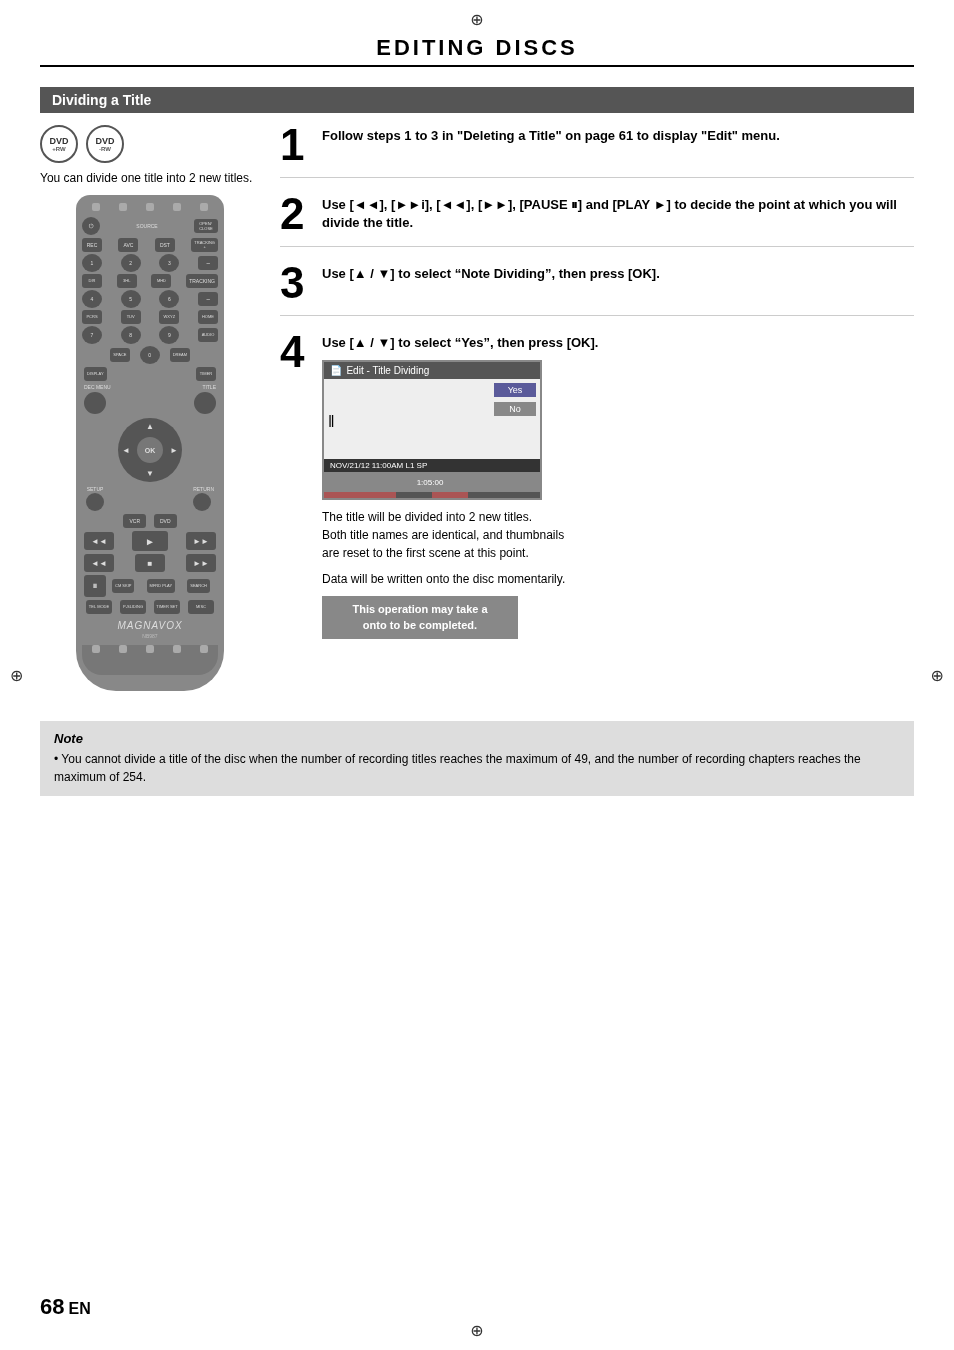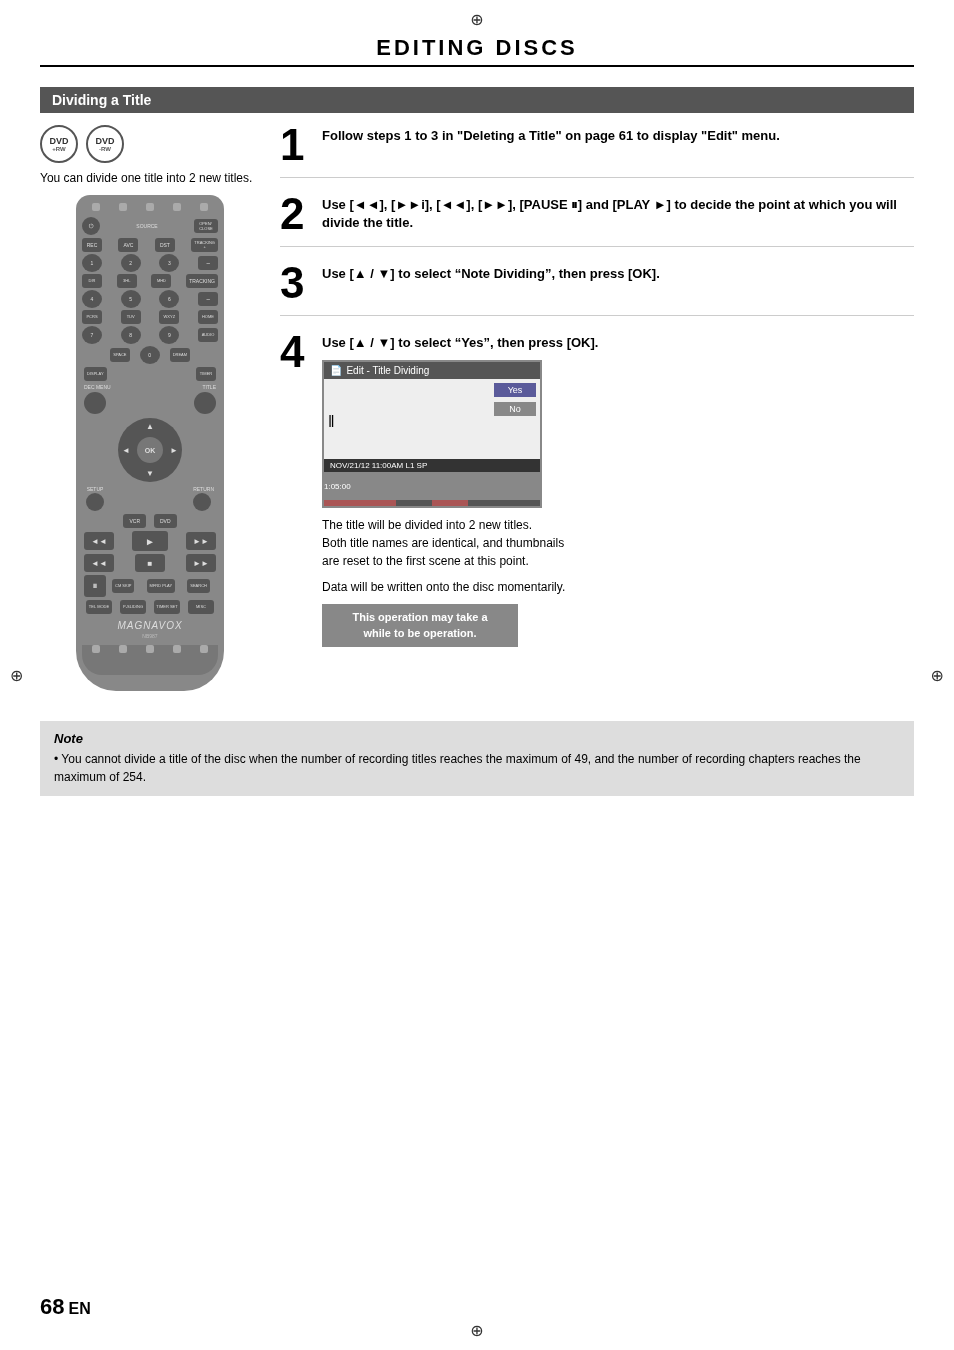--- a/index.html
+++ b/index.html
@@ -384,24 +384,24 @@
     .edit-dialog-footer {
       background: #333;
       color: #fff;
       font-size: 8px;
       padding: 2px 6px;
       display: flex;
       justify-content: space-between;
     }
     .edit-dialog-timebar {
       background: #888;
-      height: 28px;
-      display: flex;
-      align-items: center;
-      justify-content: flex-start;
+      height: 20px;
+      display: flex;
+      align-items: center;
+      justify-content: center;
       padding-right: 4px;
     }
     .timecode {
       font-size: 8px;
       color: #fff;
     }
     .progress-bar-area {
       display: flex;
       height: 6px;
     }
@@ -706,21 +706,21 @@
 
         <div class="after-step4">
           <div>The title will be divided into 2 new titles.</div>
           <div>Both title names are identical, and thumbnails</div>
           <div>are reset to the first scene at this point.</div>
           <div style="margin-top:8px;">Data will be written onto the disc momentarily.</div>
         </div>
 
         <div class="operation-note">
           <span>This operation may take a</span><br>
-          <span>while to be operation.</span>
+          <span>onto to be completed.</span>
         </div>
 
       </div>
     </div>
 
   </div>
 </div>
 
 <div class="bottom-note">
   <div class="note-title">Note</div>

